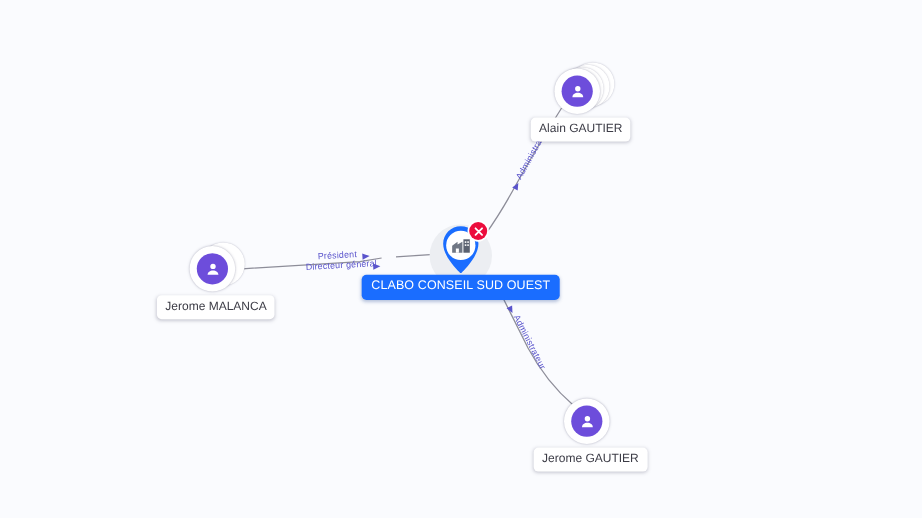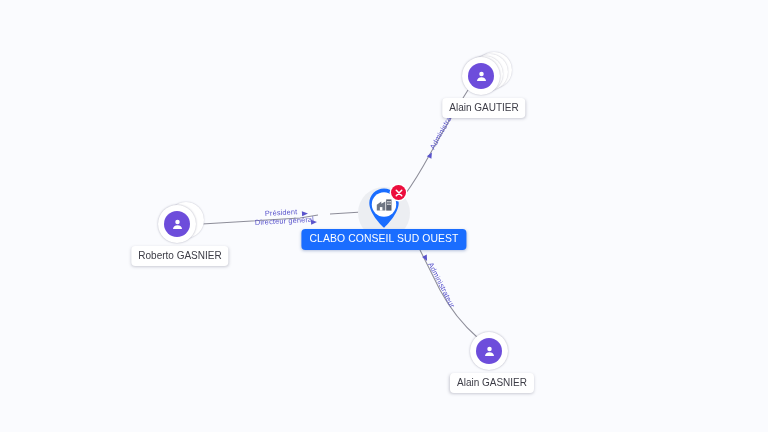--- a/index.html
+++ b/index.html
@@ -213,35 +213,35 @@
     <div class="ring r2"></div>
     <div class="ring main">
       <div class="avatar">
         <svg width="15" height="15" viewBox="0 0 24 24" fill="#ffffff">
           <circle cx="12" cy="8" r="3.6"></circle>
           <path d="M4.8 19.2c0-3.7 3.3-5.9 7.2-5.9s7.2 2.2 7.2 5.9z"></path>
         </svg>
       </div>
     </div>
   </div>
-  <div class="name-chip" style="top:47px;">Roberto GASNIER</div>
+  <div class="name-chip" style="top:47px;">Jerome MALANCA</div>
 </div>
 
 <div class="node" id="node-jerome" style="left:492px; top:348px;">
   <div class="person-stack">
     <div class="ring main">
       <div class="avatar">
         <svg width="15" height="15" viewBox="0 0 24 24" fill="#ffffff">
           <circle cx="12" cy="8" r="3.6"></circle>
           <path d="M4.8 19.2c0-3.7 3.3-5.9 7.2-5.9s7.2 2.2 7.2 5.9z"></path>
         </svg>
       </div>
     </div>
   </div>
-  <div class="name-chip" style="top:47px;">Alain GASNIER</div>
+  <div class="name-chip" style="top:47px;">Jerome GAUTIER</div>
 </div>
 
 <div id="company-node" style="left:384px; top:213px;">
   <div class="pin-halo"></div>
   <div class="pin-wrap">
     <svg class="pin-svg" width="46" height="56" viewBox="0 0 46 56">
       <path d="M23 3.5c-8.1 0-14.7 6.5-14.7 14.6 0 10.6 12.3 22.5 14 24.1a1 1 0 0 0 1.4 0c1.7-1.6 14-13.5 14-24.1C37.7 10 31.1 3.5 23 3.5z" fill="#1a6dff"></path>
       <circle cx="23" cy="19.5" r="12.2" fill="#ffffff"></circle>
     </svg>
     <div class="pin-glyph">

